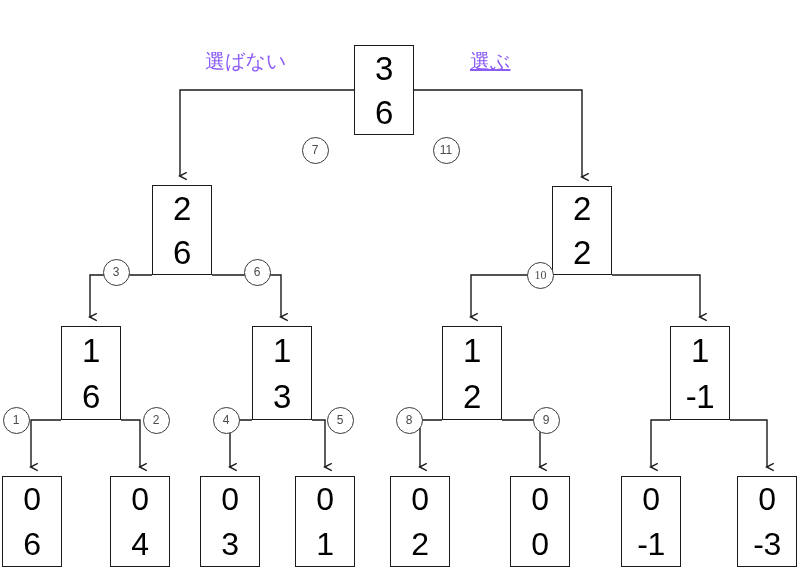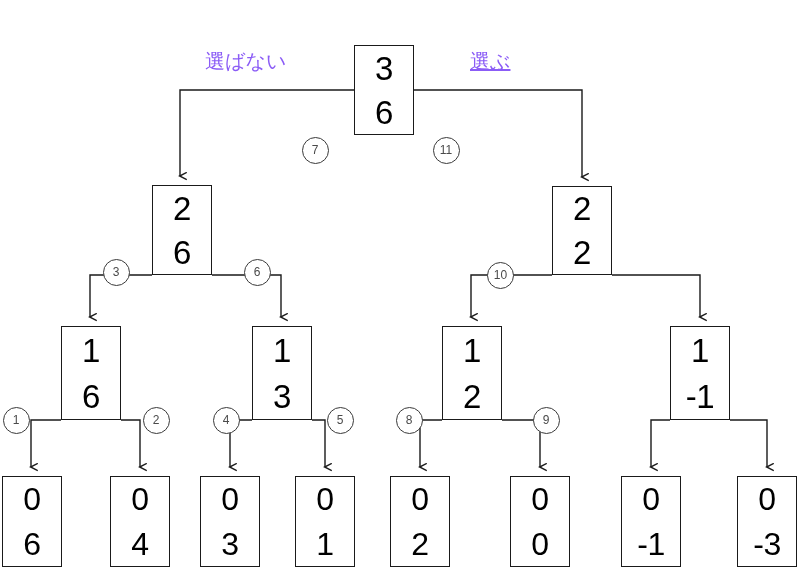--- a/index.html
+++ b/index.html
@@ -162,21 +162,21 @@
   <div id="marker-layer">
       <div class="circle" style="left: 2.5px; top: 406.5px;">1</div>
       <div class="circle" style="left: 142.5px; top: 406.5px;">2</div>
       <div class="circle" style="left: 102.5px; top: 258.5px;">3</div>
       <div class="circle" style="left: 212.5px; top: 406.5px;">4</div>
       <div class="circle" style="left: 326.5px; top: 406.5px;">5</div>
       <div class="circle" style="left: 243.5px; top: 258.5px;">6</div>
       <div class="circle" style="left: 301.5px; top: 136.5px;">7</div>
       <div class="circle" style="left: 395.5px; top: 406.5px;">8</div>
       <div class="circle" style="left: 532.5px; top: 406.5px;">9</div>
-      <div class="circle" style="left: 487px; top: 261.5px;">10</div>
+      <div class="circle" style="left: 527px; top: 261.5px; font-family: Liberation Serif, serif;">10</div>
       <div class="circle" style="left: 432.5px; top: 136.5px;">11</div>
     </div>
   <div id="label-layer">
       <div class="edge-label" style="left: 205px; top: 48px;">選ばない</div>
       <div class="edge-label" style="left: 470px; top: 48px; text-decoration: underline;">選ぶ</div>
     </div>
 
 </div>
 
 </body></html>

